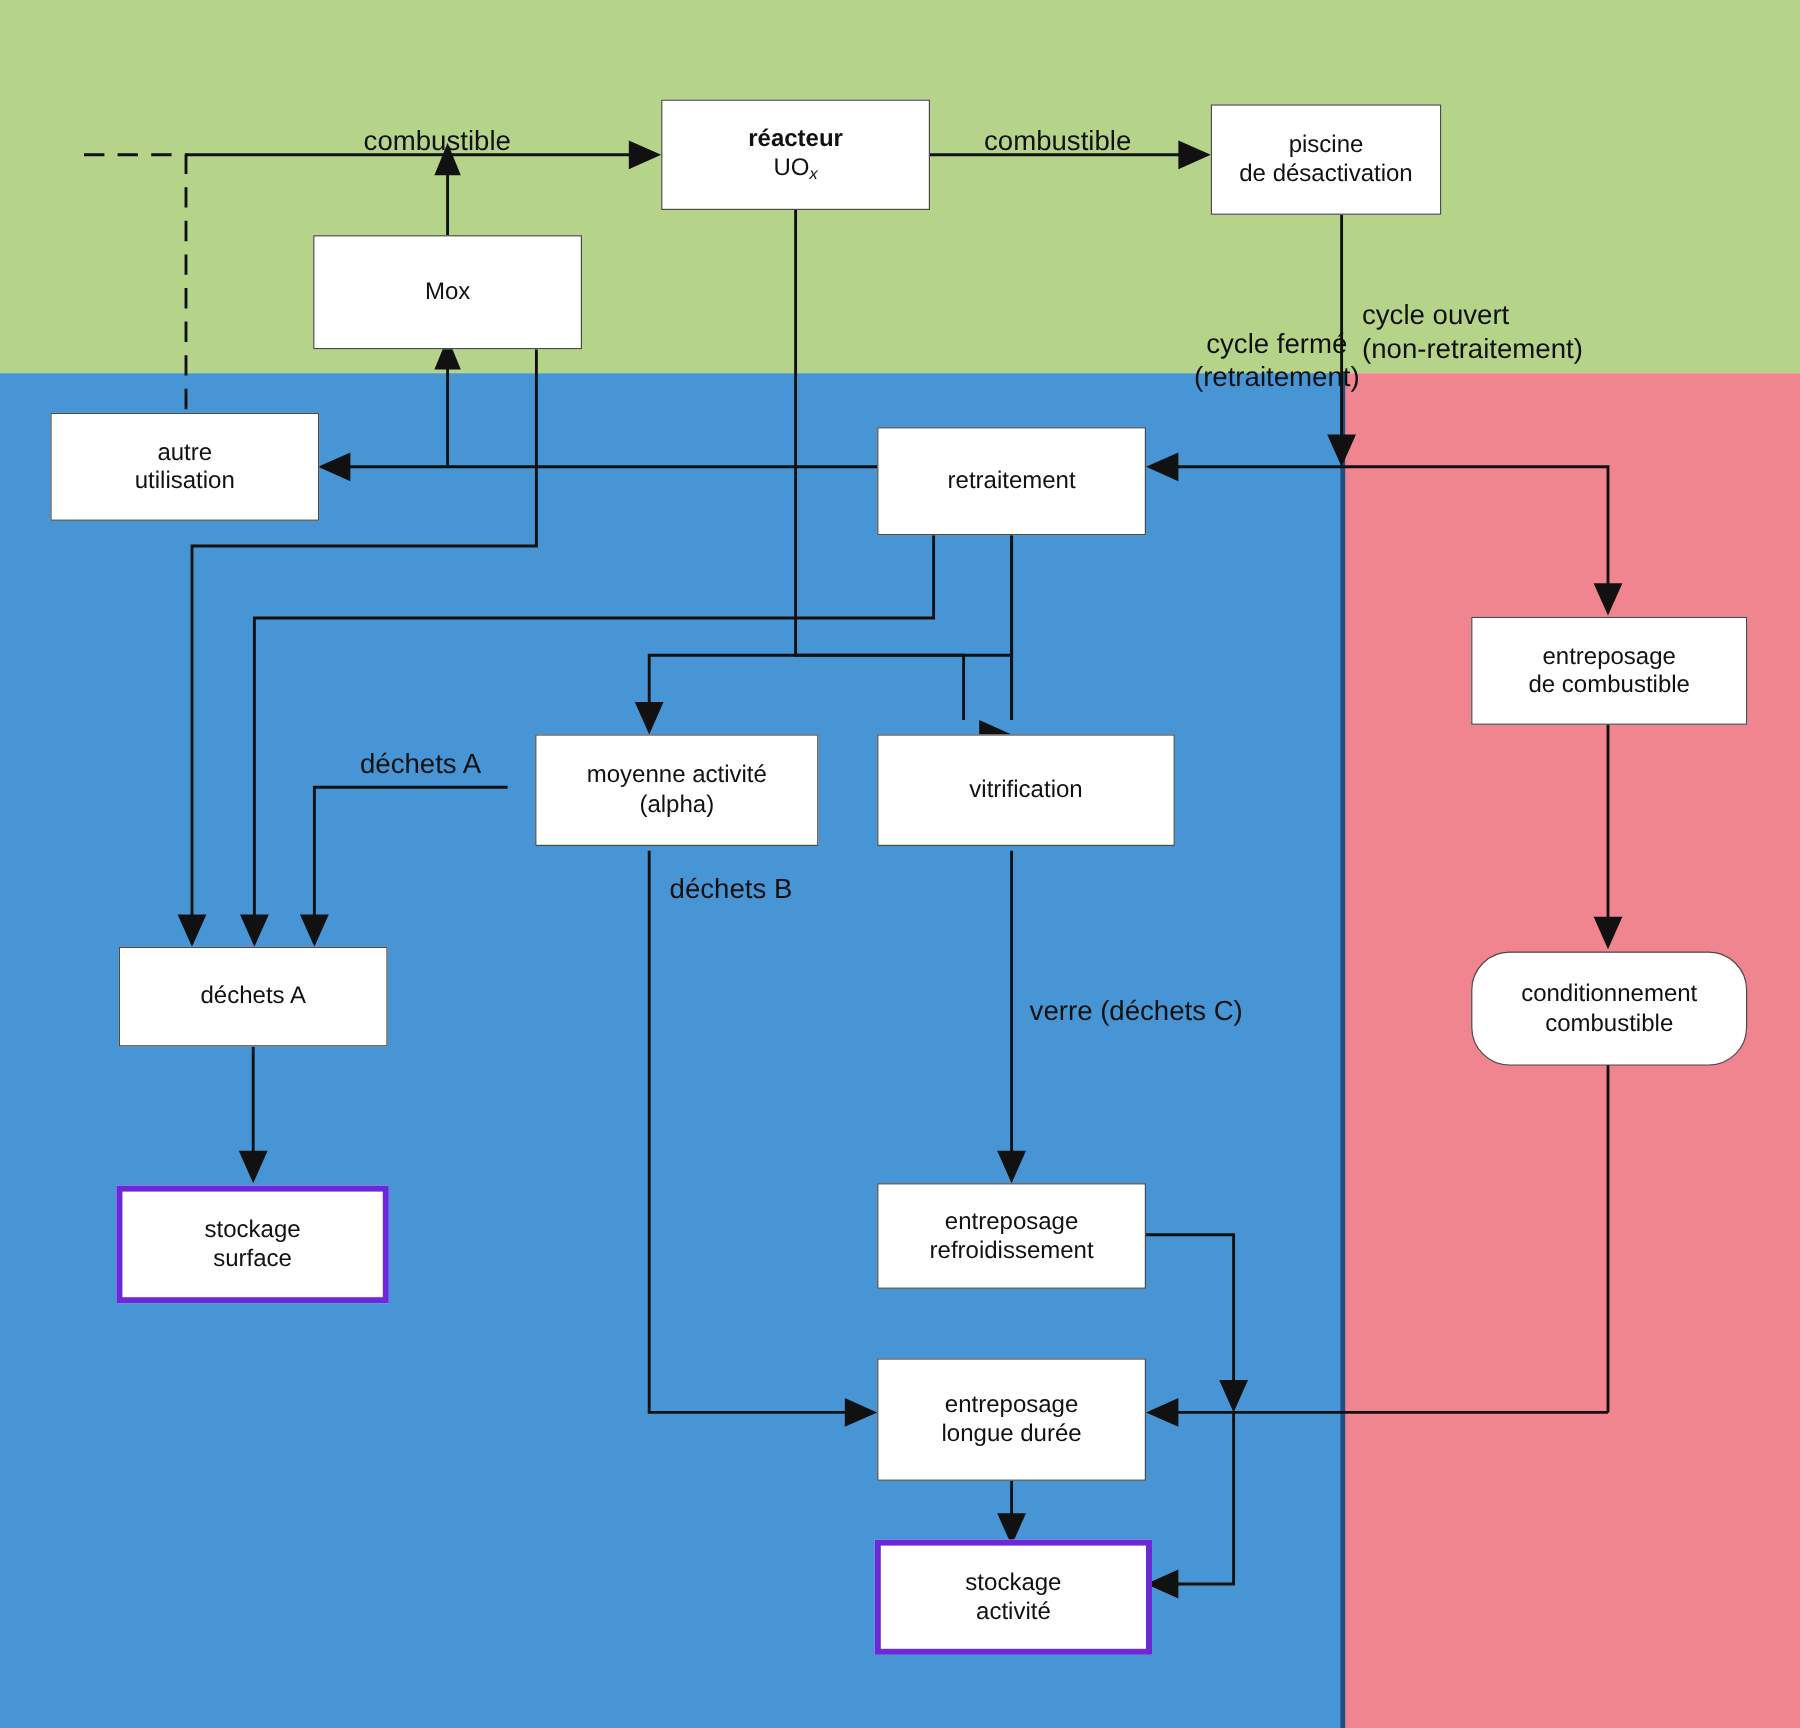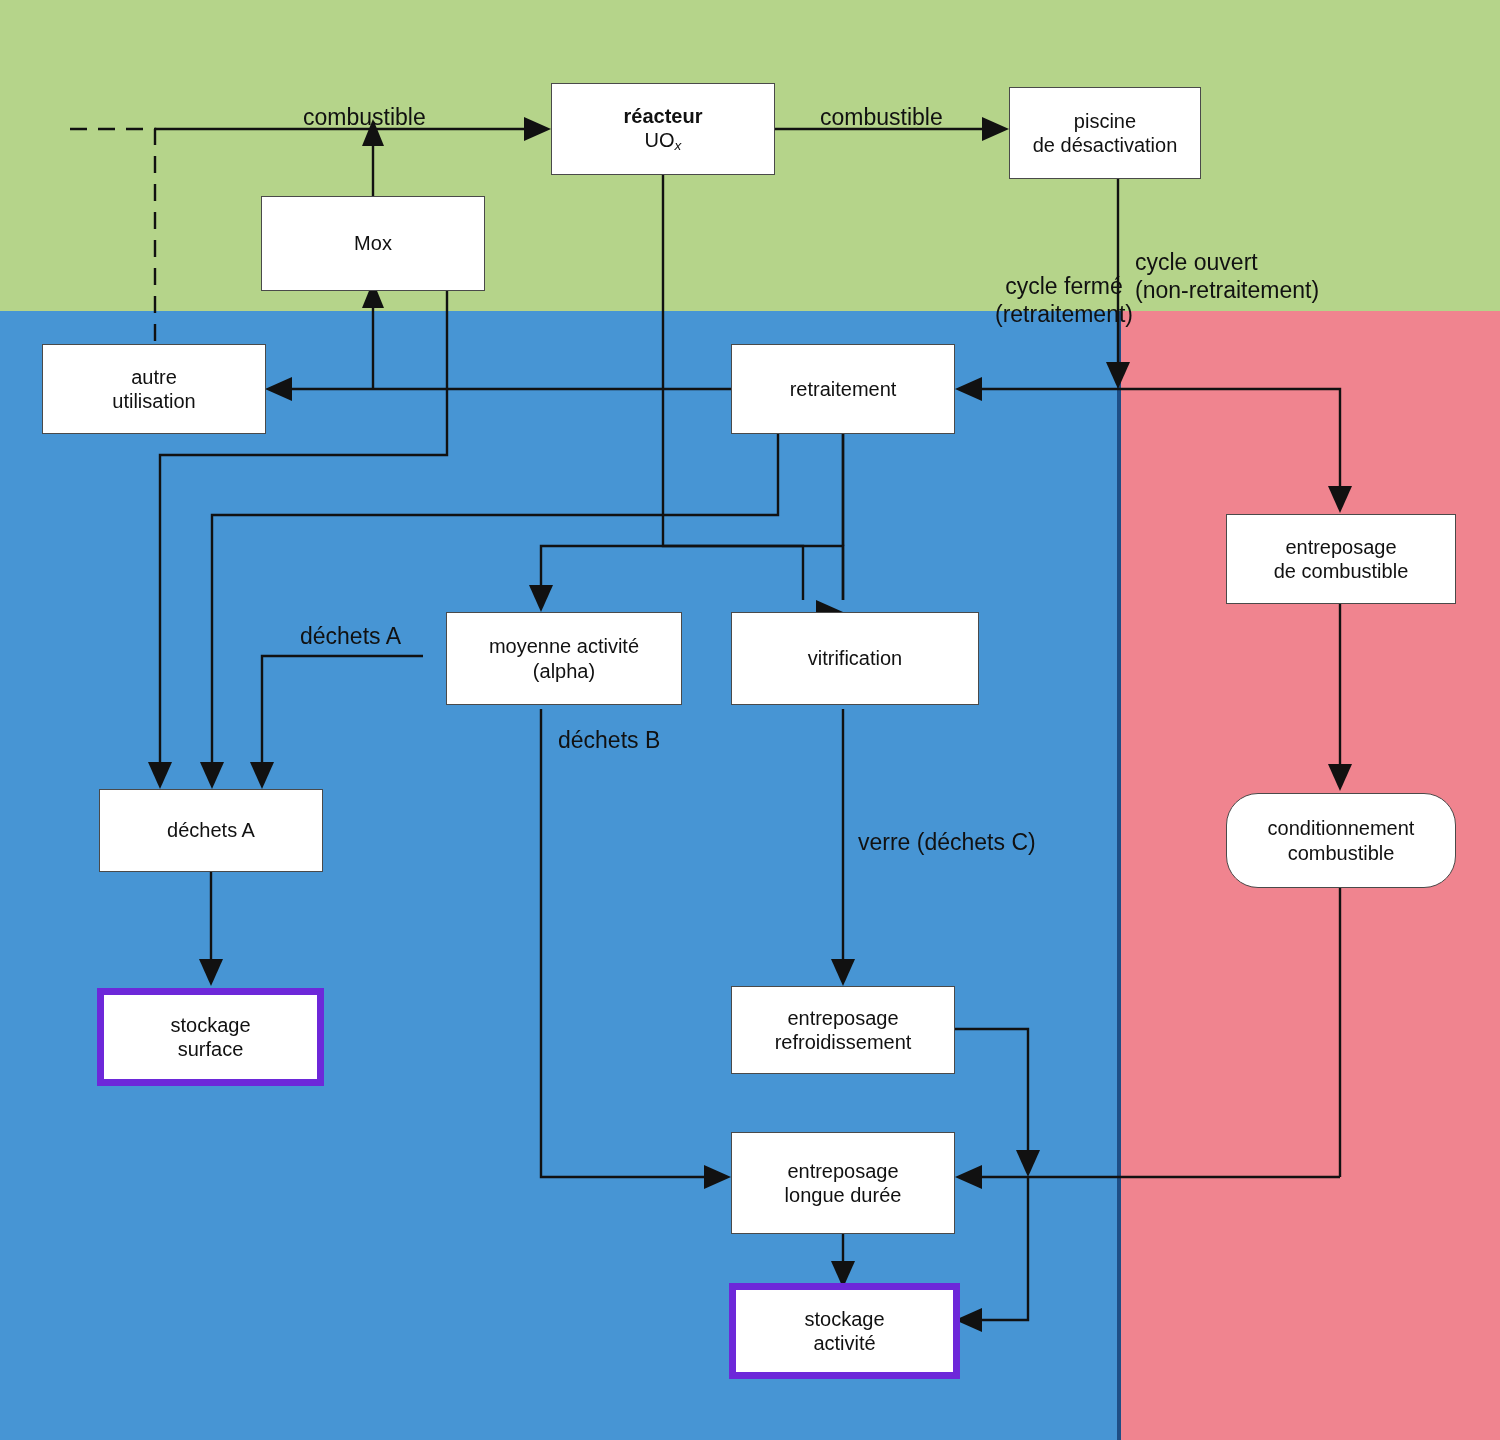--- a/index.html
+++ b/index.html
@@ -8,21 +8,21 @@
   .zone{position:absolute;}
   #zone-green{left:0;top:0;width:1500px;height:311px;background:#b5d48a;}
   #zone-blue{left:0;top:311px;width:1120px;height:1129px;background:#4795d4;}
   #zone-pink{left:1120px;top:311px;width:380px;height:1129px;background:#f0848f;}
   #zone-divider{left:1117px;top:311px;width:4px;height:1129px;background:#1e4e85;}
 
   .node{position:absolute;background:#ffffff;border:1.6px solid #4a4a4a;
         box-sizing:border-box;display:flex;align-items:center;justify-content:center;
         text-align:center;line-height:1.22;font-size:20px;color:#111;z-index:6;}
   .node.bold{font-weight:bold;}
-  .node.final{border:7px solid #6d28d9;}
+  .node.final{border:5px solid #6d28d9;}
   .node span{display:block;}
 
   .lbl{position:absolute;font-size:23px;color:#111;white-space:pre;line-height:1.22;z-index:7;}
   .lbl.c{text-align:center;}
 
   svg#wires{position:absolute;left:0;top:0;width:1500px;height:1440px;z-index:4;
             pointer-events:none;}
   .w{fill:none;stroke:#111;stroke-width:2.4;}
   .wd{fill:none;stroke:#111;stroke-width:2.4;stroke-dasharray:17 11;}
   .ah{fill:#111;}
@@ -130,21 +130,21 @@
     </div>
   </div>
 
   <div class="node" style="left:42px;top:344px;width:224px;height:90px;">
     <div>
       <span>autre</span>
       <span>utilisation</span>
     </div>
   </div>
 
-  <div class="node" style="left:731px;top:344px;width:224px;height:90px;">
+  <div class="node" style="left:731px;top:356px;width:224px;height:90px;">
     <span>retraitement</span>
   </div>
 
   <div class="node" style="left:423px;top:612px;width:236px;height:93px;margin-left:23px;">
     <div>
       <span>moyenne activité</span>
       <span>(alpha)</span>
     </div>
   </div>
 

